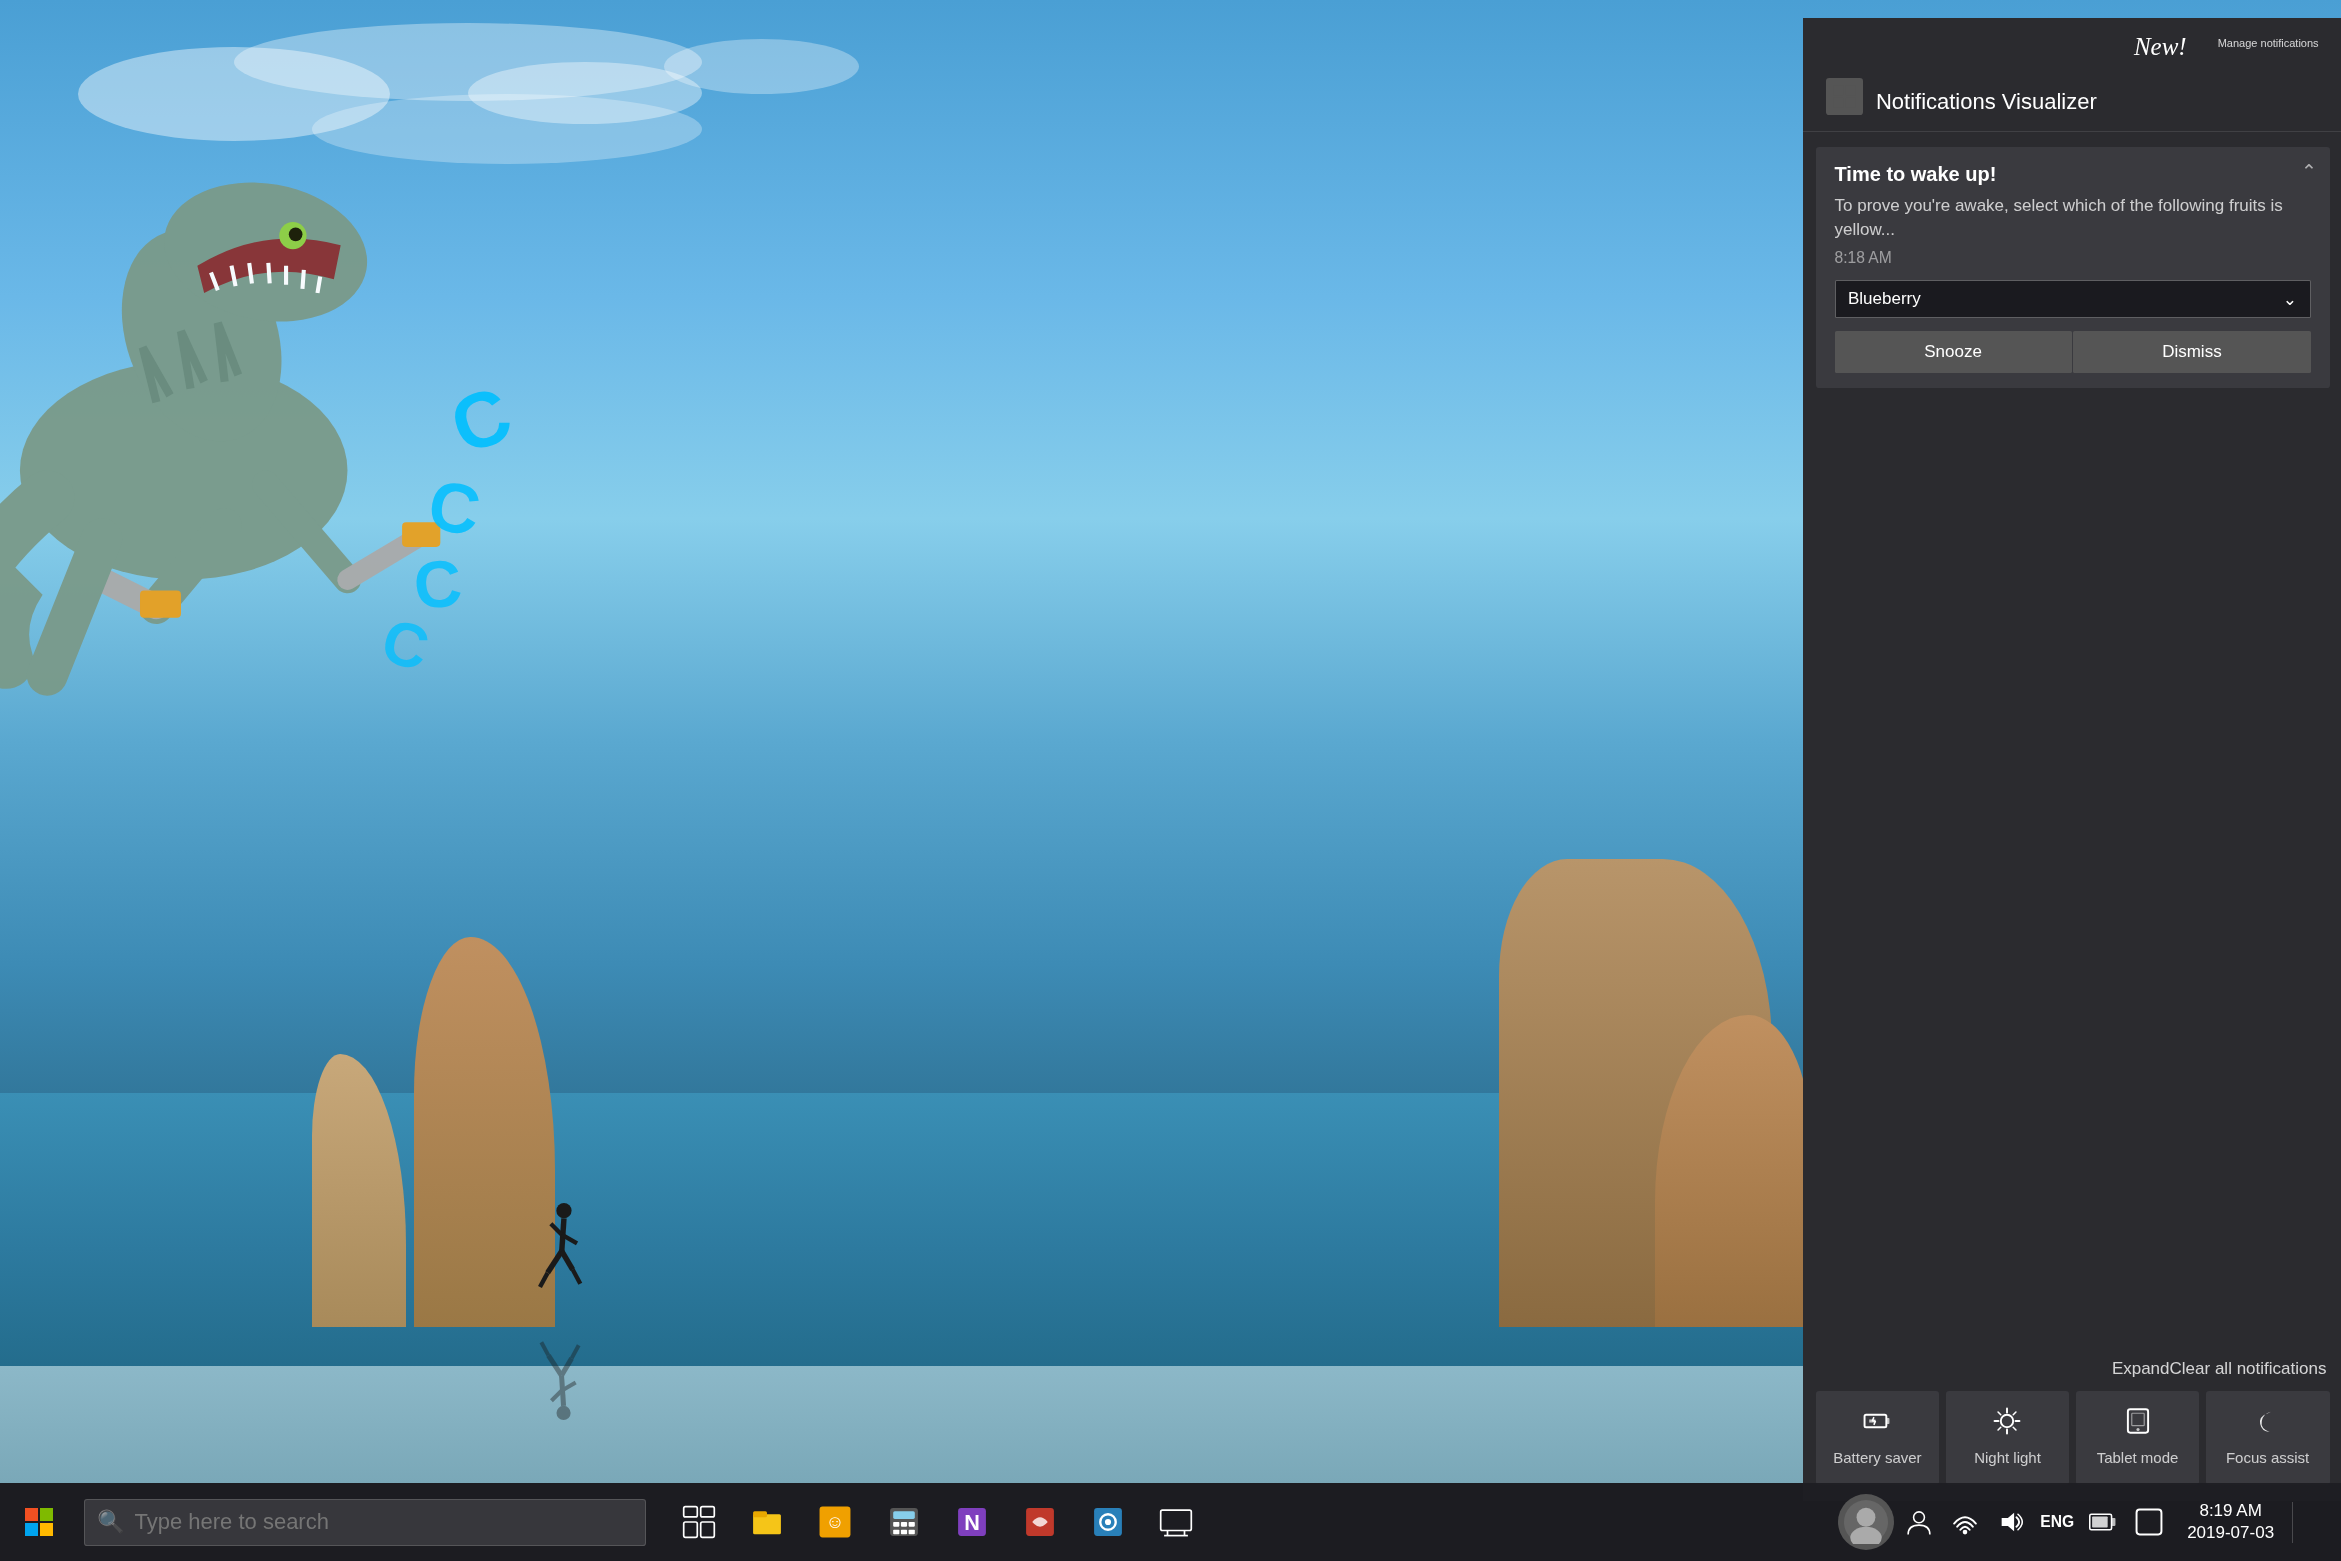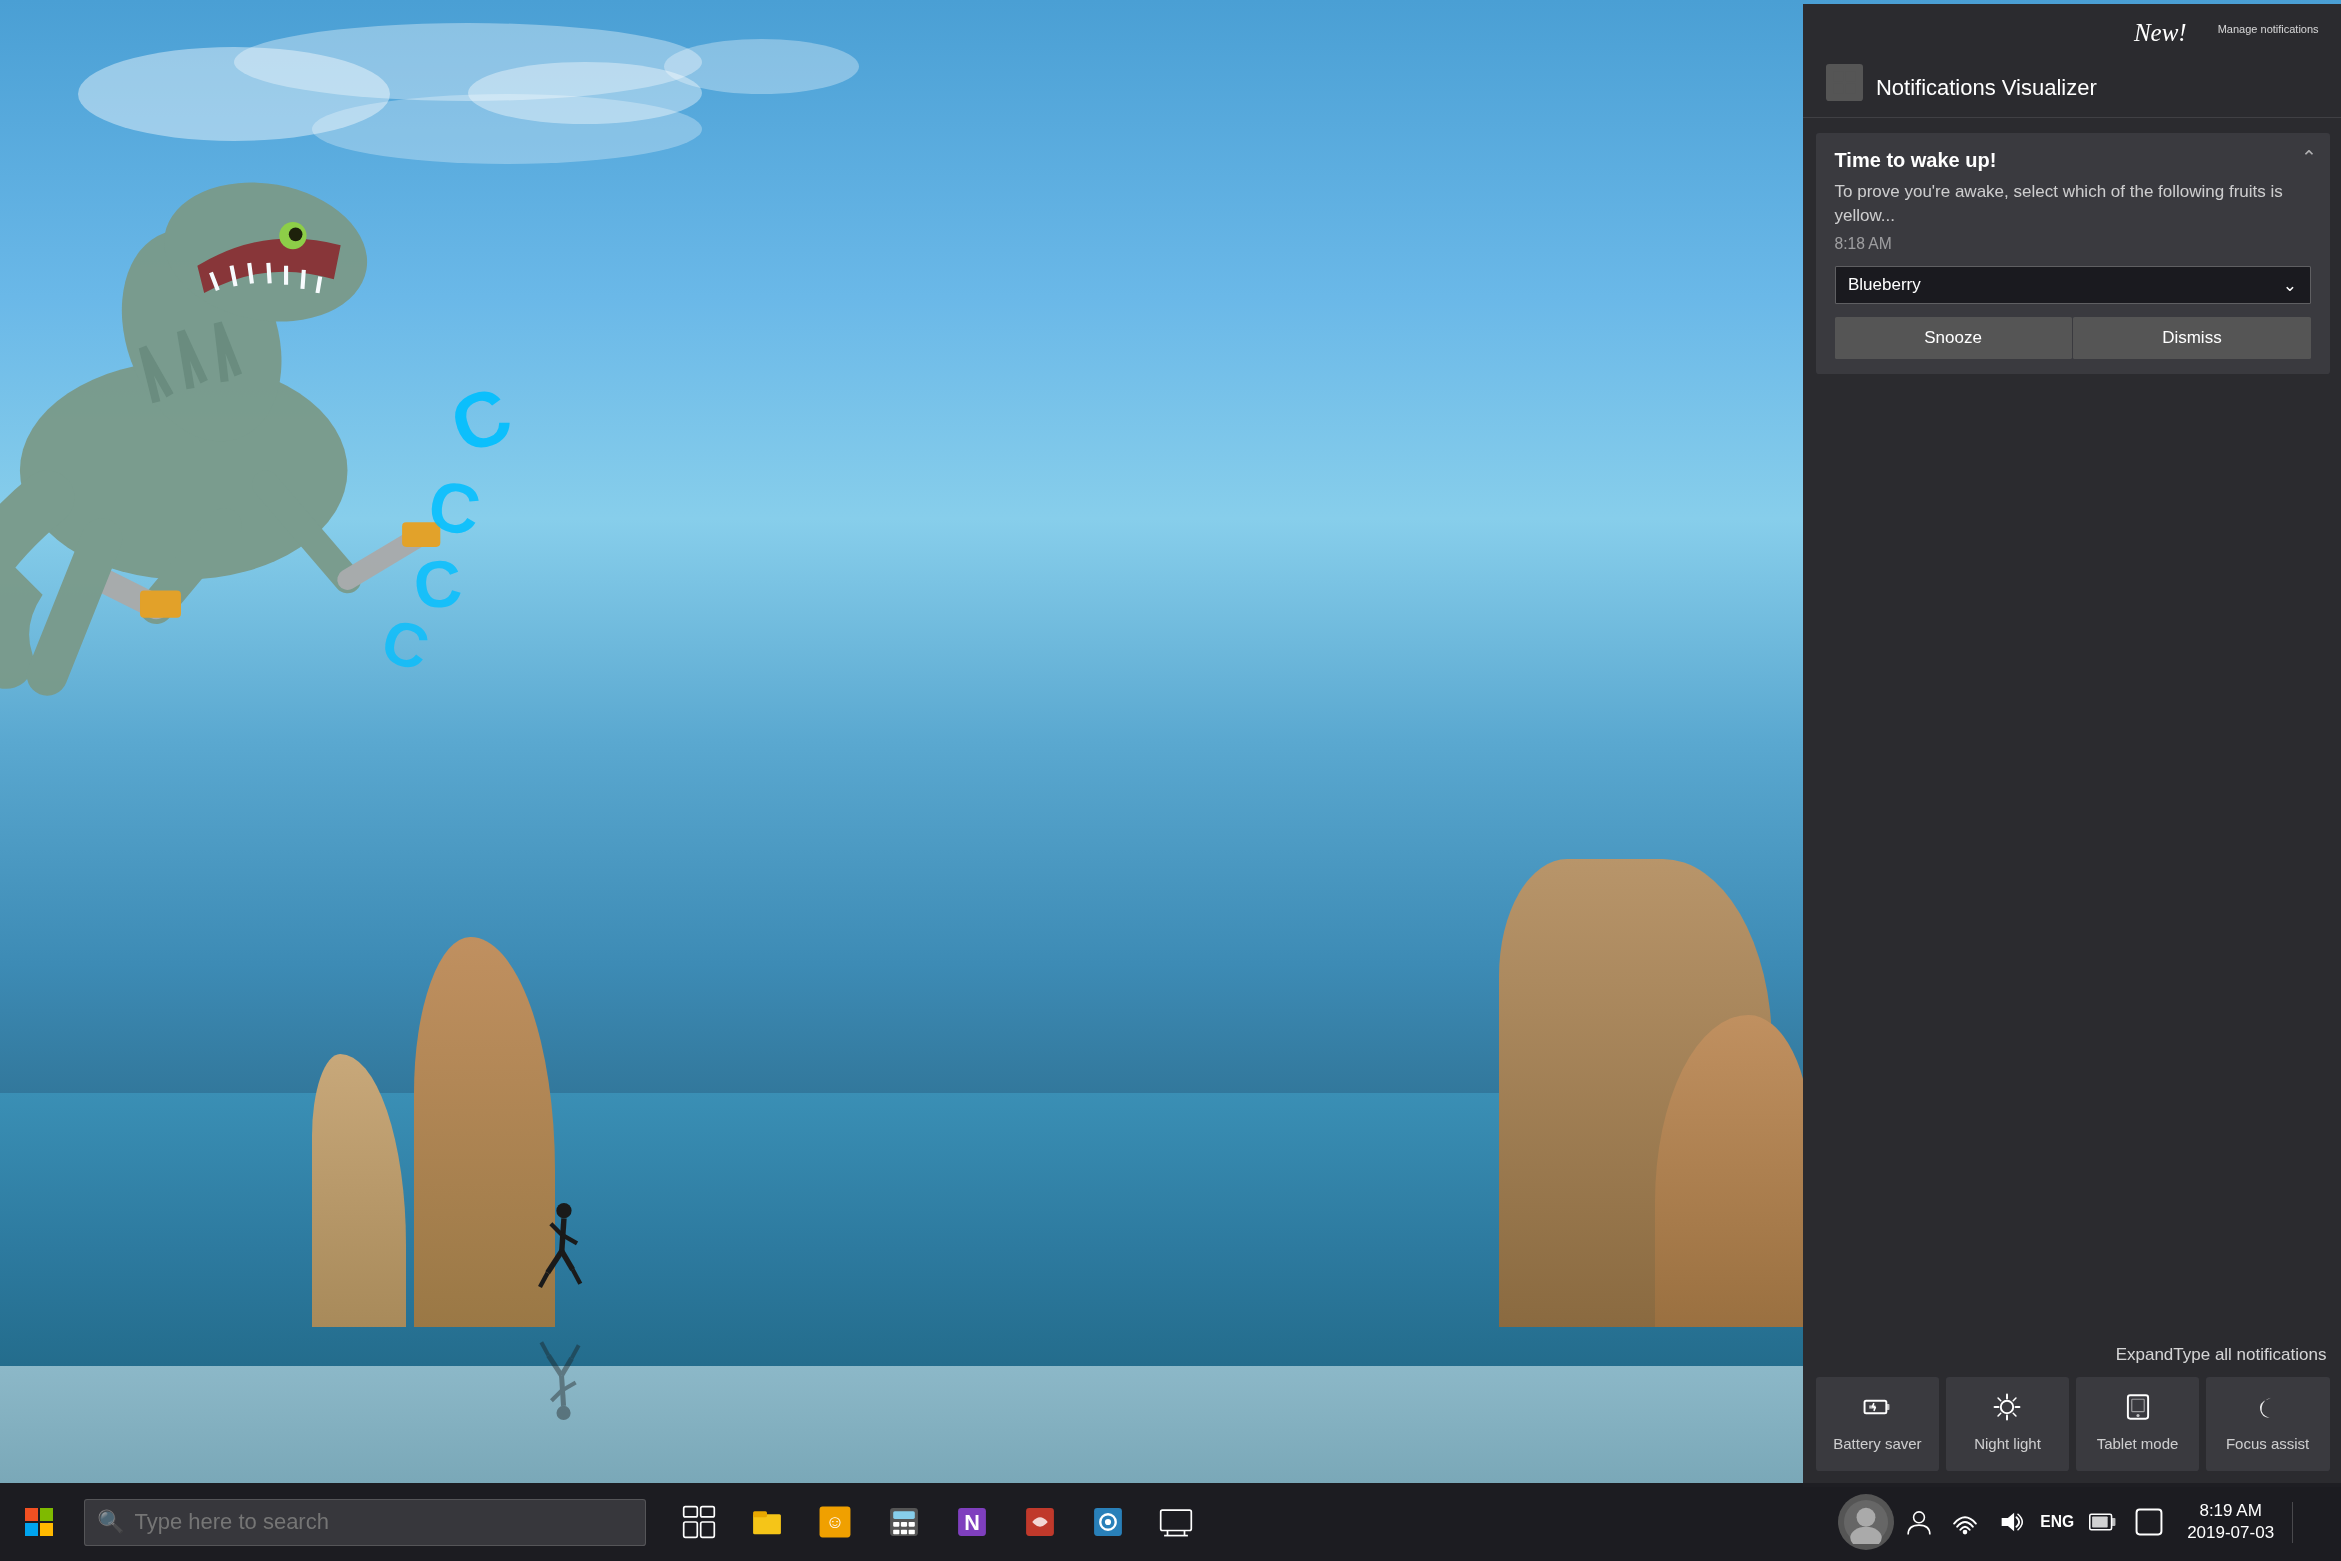--- a/index.html
+++ b/index.html
@@ -160,21 +160,21 @@
       align-items: center;
       color: white;
       font-size: 17px;
       padding: 3.1px 12.5px;
       cursor: pointer;
       line-height: 1.3;
     }
 
     #notification-area {
       position: absolute;
-      top: 4px;
+      top: 18px;
       right: 0;
       width: 539px;
       height: 1483px;
       background: #2b2b2f;
       z-index: 50;
       display: flex;
       flex-direction: column;
     }
 
     #notification-header {
@@ -521,21 +521,21 @@
       <button class="notif-btn">Snooze</button>
       <button class="notif-btn">Dismiss</button>
     </div>
   </div>
 
   <div style="flex:1;"></div>
 
   <div id="notification-footer">
     <div id="expand-clear-row">
       <button id="expand-btn">Expand</button>
-      <button id="clear-all-btn">Type all notifications</button>
+      <button id="clear-all-btn">Clear all notifications</button>
     </div>
 
     <div id="quick-actions">
 
       <button class="quick-action">
         <span class="quick-action-icon">
           <svg width="28" height="28" viewBox="0 0 36 36">
             <rect x="2" y="10" width="28" height="16" rx="2" ry="2" stroke="white" stroke-width="2.5" fill="none"></rect>
             <rect x="30" y="14" width="4" height="8" rx="1" fill="white" opacity="0.7"></rect>
             <rect x="8" y="16" width="8" height="4" fill="white" opacity="0.7"></rect>

